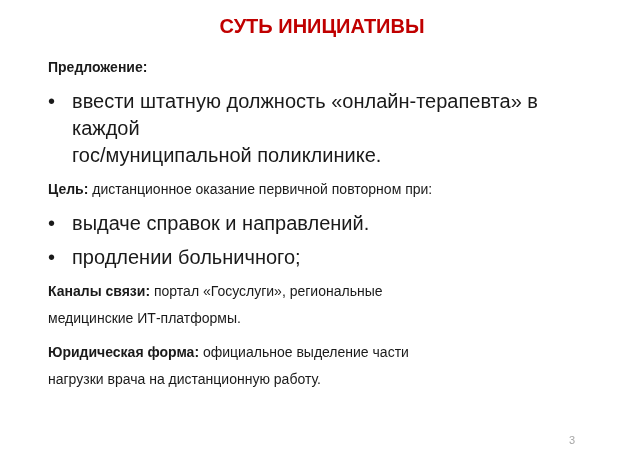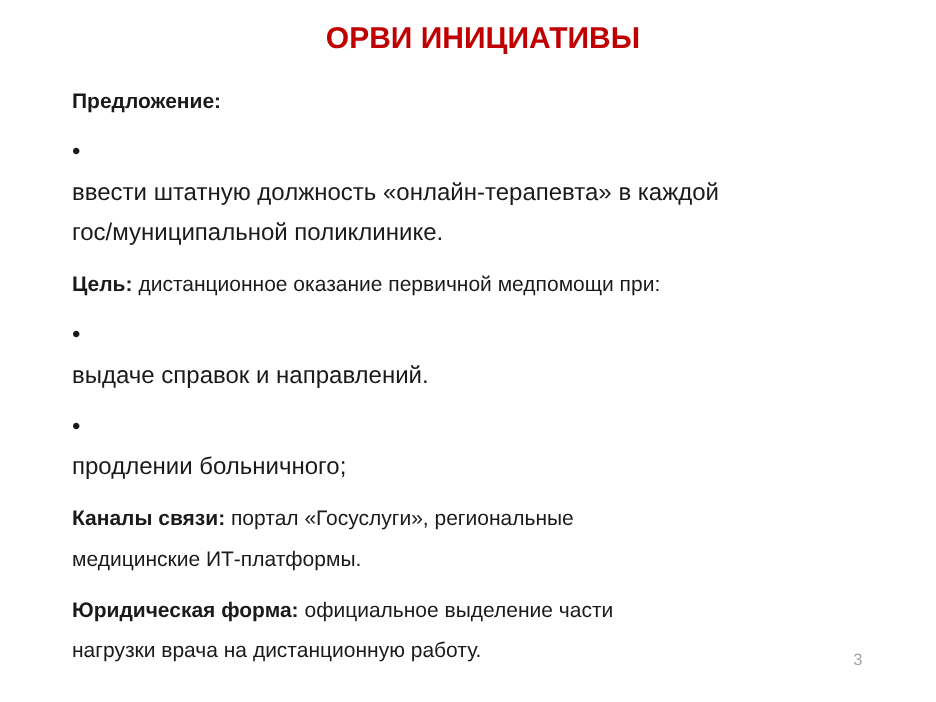--- a/index.html
+++ b/index.html
@@ -30,23 +30,22 @@
     line-height: 27px;
   }
   .label {
     font-weight: bold;
     margin-right: 0.28em;
   }
   .text { white-space: pre-line; }
   .bullet-row {
     display: flex;
     margin: 0 0 7px 0;
-    font-size: 16px;
+    font-size: 20px;
     line-height: 27px;
-    flex-direction: column;
   }
   .dot {
     flex: 0 0 24px;
     width: 24px;
   }
   .dot::before { content: "\2022"; }
   .bullet-text {
     flex: 1 1 auto;
     white-space: pre-line;
   }
@@ -57,34 +56,34 @@
     font-size: 11px;
     line-height: 13px;
     color: #a6a6a6;
   }
 </style>
 </head>
 <body>
 
 <div class="slide">
 
-  <h1 class="title">ОРВИ ИНИЦИАТИВЫ</h1>
+  <h1 class="title">СУТЬ ИНИЦИАТИВЫ</h1>
 
   <p class="para">
     <span class="label">Предложение:</span>
   </p>
 
   <div class="bullet-row">
     <span class="dot"></span>
     <span class="bullet-text">ввести штатную должность «онлайн-терапевта» в каждой
 гос/муниципальной поликлинике.</span>
   </div>
 
   <p class="para">
-    <span class="label">Цель:</span><span class="text">дистанционное оказание первичной медпомощи при:</span>
+    <span class="label">Цель:</span><span class="text">дистанционное оказание первичной повторном при:</span>
   </p>
 
   <div class="bullet-row">
     <span class="dot"></span>
     <span class="bullet-text">выдаче справок и направлений.</span>
   </div>
   <div class="bullet-row">
     <span class="dot"></span>
     <span class="bullet-text">продлении больничного;</span>
   </div>

